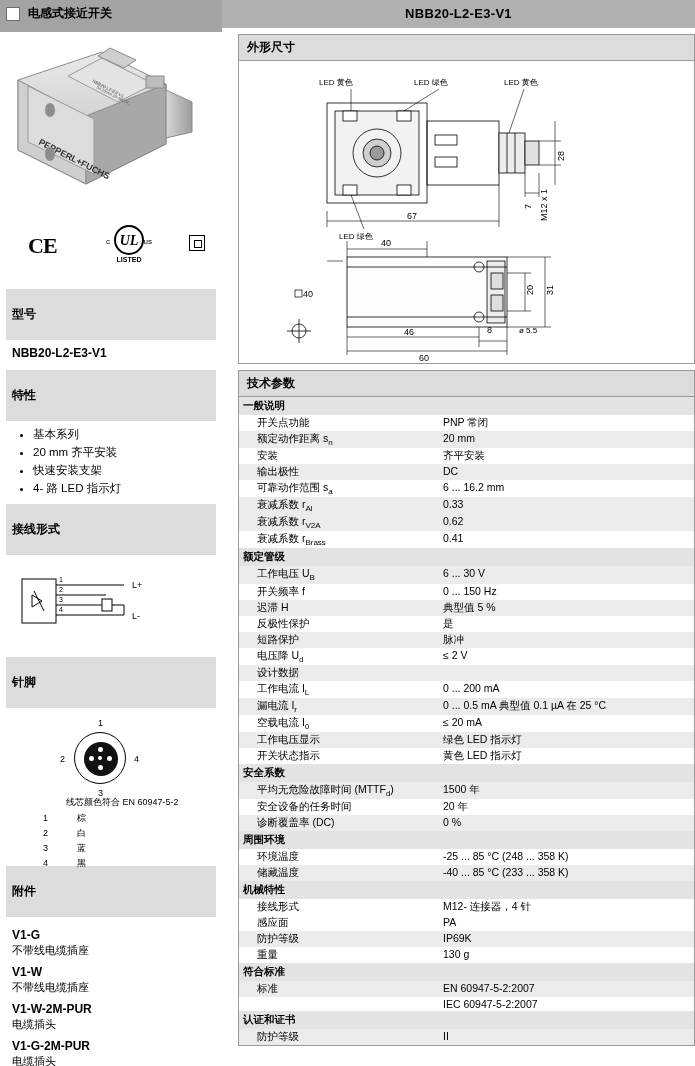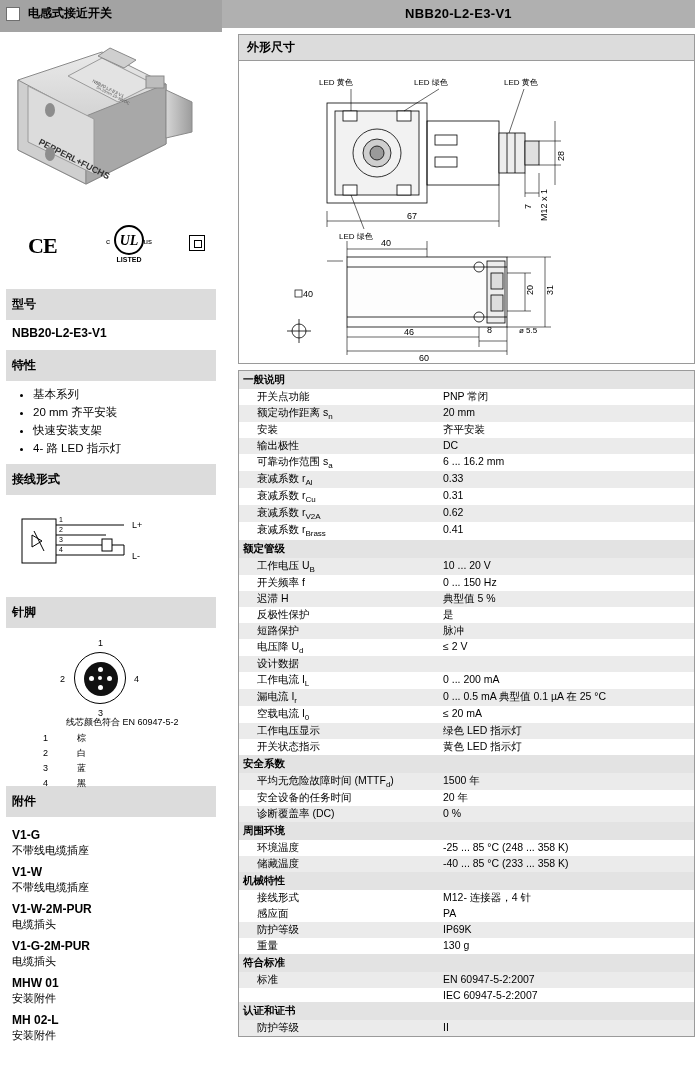--- a/index.html
+++ b/index.html
@@ -84,21 +84,21 @@
   }
   .sq-mark:after {
     content:""; position:absolute; left:4px; top:4px;
     width: 6px; height:6px; border:1px solid #000;
   }
 
   .sec-bar {
     background: #dcdcdc;
     font-weight: bold;
     font-size: 12px;
-    padding: 7px 6px;
+    padding: 17px 6px;
     margin-top: 8px;
   }
   .model-val { padding: 6px 6px 2px 6px; font-weight: bold; font-size: 12px; }
   ul.feat { margin: 6px 0 0 0; padding-left: 20px; }
   ul.feat li { margin-bottom: 3px; font-size: 11.5px; margin-left: 7px; }
 
   .wiring { padding: 10px 0 4px 8px; }
   .pins-area { padding: 6px 0 0 0; position:relative; height: 150px;}
   .pin-circle {
     width: 52px; height: 52px; border-radius: 50%;
@@ -407,20 +407,21 @@
           </g>
           <text x="248" y="272" font-size="9">8</text>
           <text x="165" y="274" font-size="9">46</text>
           <text x="180" y="300" font-size="9">60</text>
           <text x="280" y="272" font-size="8">ø 5.5</text>
         </svg>
       </div>
     </div>
 
     <div class="panel">
+      <div class="panel-title">技术参数</div>
       <table class="tt" id="tech-table">
           <tbody>
             <tr class="grp">
               <td colspan="2">一般说明</td>
             </tr>
             <tr>
               <td class="k ind">开关点功能</td>
               <td class="v">PNP            常闭</td>
             </tr>
             <tr class="alt">
@@ -436,38 +437,34 @@
               <td class="v">DC</td>
             </tr>
             <tr>
               <td class="k ind">可靠动作范围 s<sub>a</sub></td>
               <td class="v">6 ... 16.2 mm</td>
             </tr>
             <tr class="alt">
               <td class="k ind">衰减系数 r<sub>Al</sub></td>
               <td class="v">0.33</td>
             </tr>
-            <tr>
-              <td class="k ind">衰减系数 r<sub>Cu</sub></td>
-              <td class="v">0.31</td>
-            </tr>
             <tr class="alt">
               <td class="k ind">衰减系数 r<sub>V2A</sub></td>
               <td class="v">0.62</td>
             </tr>
             <tr>
               <td class="k ind">衰减系数 r<sub>Brass</sub></td>
               <td class="v">0.41</td>
             </tr>
             <tr class="grp">
               <td colspan="2">额定管级</td>
             </tr>
             <tr class="alt">
               <td class="k ind">工作电压 U<sub>B</sub></td>
-              <td class="v">10 ... 20 V</td>
+              <td class="v">6 ... 30 V</td>
             </tr>
             <tr>
               <td class="k ind">开关频率 f</td>
               <td class="v">0 ... 150 Hz</td>
             </tr>
             <tr class="alt">
               <td class="k ind">迟滞 H</td>
               <td class="v">典型值 5 %</td>
             </tr>
             <tr>

